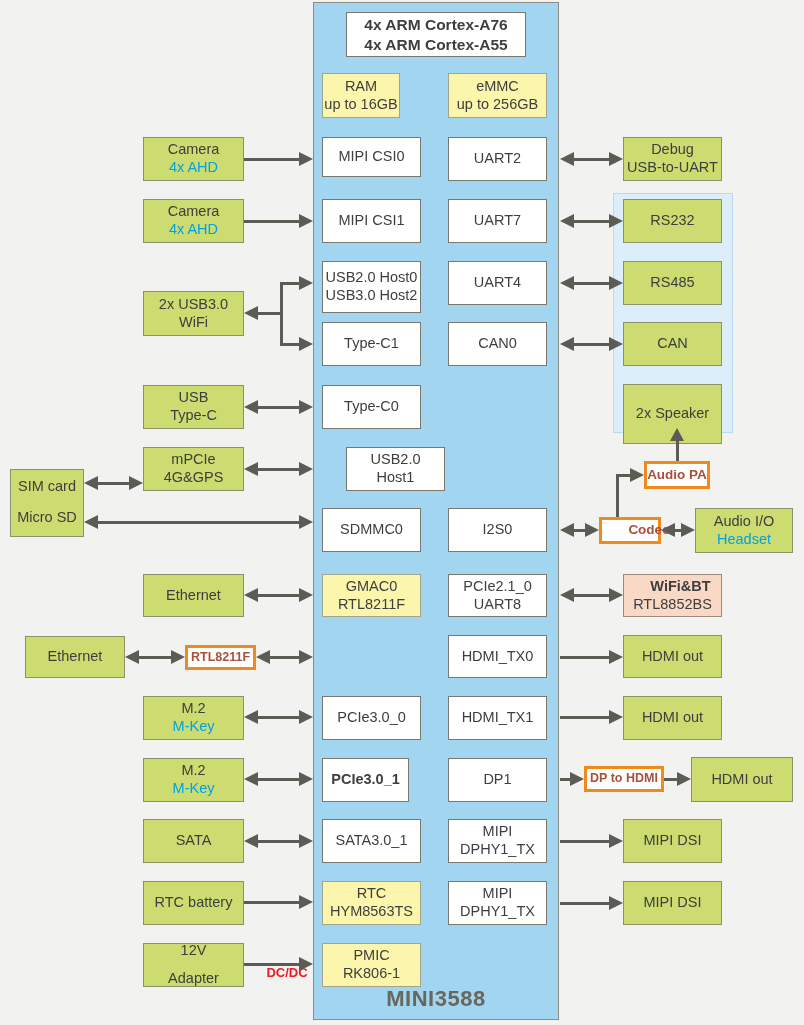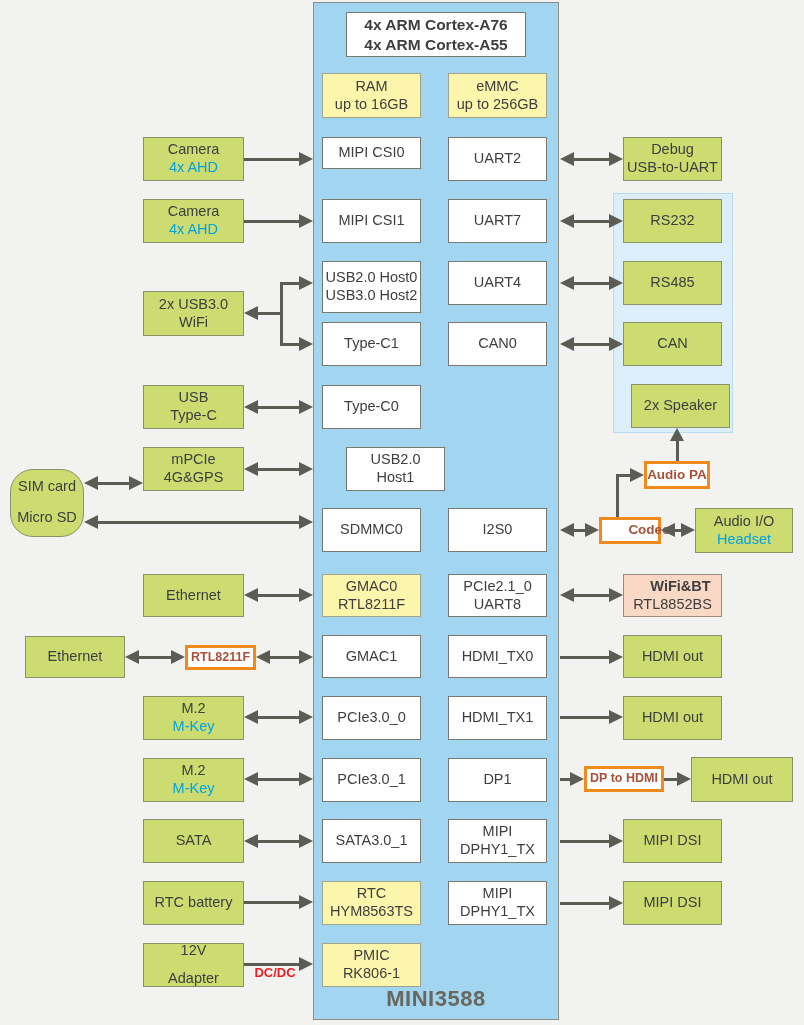--- a/index.html
+++ b/index.html
@@ -34,21 +34,21 @@
 </head>
 <body>
 
 <div id="stage">
     <div class="node panel" style="left: 313px; top: 2px; width: 246px; height: 1018px;"></div>
     <div class="node subpanel" style="left: 613px; top: 193px; width: 120px; height: 240px;"></div>
     <div class="node white cpu" style="left: 346px; top: 12px; width: 180px; height: 45px;">
       <span class="ln">4x ARM Cortex-A76</span>
       <span class="ln">4x ARM Cortex-A55</span>
     </div>
-    <div class="node yellow" style="left: 322px; top: 73px; width: 99px; height: 45px;">
+    <div class="node yellow" style="left: 322px; top: 73px; width: 78px; height: 45px;">
       <span class="ln">RAM</span>
       <span class="ln">up to 16GB</span>
     </div>
     <div class="node yellow" style="left: 448px; top: 73px; width: 99px; height: 45px;">
       <span class="ln">eMMC</span>
       <span class="ln">up to 256GB</span>
     </div>
     <div class="node green" style="left: 143px; top: 137px; width: 101px; height: 44px;">
       <span class="ln">Camera</span>
       <span class="ln c-cyan">4x AHD</span>
@@ -62,21 +62,21 @@
       <span class="ln">WiFi</span>
     </div>
     <div class="node green" style="left: 143px; top: 385px; width: 101px; height: 44px;">
       <span class="ln">USB</span>
       <span class="ln">Type-C</span>
     </div>
     <div class="node green" style="left: 143px; top: 447px; width: 101px; height: 44px;">
       <span class="ln">mPCIe</span>
       <span class="ln">4G&amp;GPS</span>
     </div>
-    <div class="node green split" style="left: 10px; top: 469px; width: 74px; height: 68px; border-radius: 23px;">
+    <div class="node green split" style="left: 10px; top: 469px; width: 74px; height: 68px;">
       <span class="ln">SIM card</span>
       <span class="ln">Micro SD</span>
     </div>
     <div class="node green" style="left: 143px; top: 574px; width: 101px; height: 43px;">
       <span class="ln">Ethernet</span>
     </div>
     <div class="node green" style="left: 25px; top: 636px; width: 100px; height: 42px;">
       <span class="ln">Ethernet</span>
     </div>
     <div class="node orange" style="left: 185px; top: 645px; width: 71px; height: 25px; font-size: 12.5px;">
@@ -93,21 +93,21 @@
     <div class="node green" style="left: 143px; top: 819px; width: 101px; height: 44px;">
       <span class="ln">SATA</span>
     </div>
     <div class="node green" style="left: 143px; top: 881px; width: 101px; height: 44px;">
       <span class="ln">RTC battery</span>
     </div>
     <div class="node green" style="left: 143px; top: 943px; width: 101px; height: 44px; gap: 10px;">
       <span class="ln">12V</span>
       <span class="ln">Adapter</span>
     </div>
-    <div class="node white" style="left: 322px; top: 137px; width: 99px; height: 32px;">
+    <div class="node white" style="left: 322px; top: 137px; width: 99px; height: 40px;">
       <span class="ln">MIPI CSI0</span>
     </div>
     <div class="node white" style="left: 322px; top: 199px; width: 99px; height: 44px;">
       <span class="ln">MIPI CSI1</span>
     </div>
     <div class="node white" style="left: 322px; top: 261px; width: 99px; height: 52px;">
       <span class="ln">USB2.0 Host0</span>
       <span class="ln">USB3.0 Host2</span>
     </div>
     <div class="node white" style="left: 322px; top: 322px; width: 99px; height: 44px;">
@@ -120,27 +120,24 @@
       <span class="ln">USB2.0</span>
       <span class="ln">Host1</span>
     </div>
     <div class="node white" style="left: 322px; top: 508px; width: 99px; height: 44px;">
       <span class="ln">SDMMC0</span>
     </div>
     <div class="node yellow" style="left: 322px; top: 574px; width: 99px; height: 43px;">
       <span class="ln">GMAC0</span>
       <span class="ln">RTL8211F</span>
     </div>
-    <div class="node white" style="left: 322px; top: 635px; width: 99px; height: 43px;">
-      <span class="ln">GMAC1</span>
-    </div>
     <div class="node white" style="left: 322px; top: 696px; width: 99px; height: 44px;">
       <span class="ln">PCIe3.0_0</span>
     </div>
-    <div class="node white" style="left: 322px; top: 758px; width: 99px; height: 44px;">
+    <div class="node white" style="left: 322px; top: 758px; width: 87px; height: 44px; font-weight: bold;">
       <span class="ln">PCIe3.0_1</span>
     </div>
     <div class="node white" style="left: 322px; top: 819px; width: 99px; height: 44px;">
       <span class="ln">SATA3.0_1</span>
     </div>
     <div class="node yellow" style="left: 322px; top: 881px; width: 99px; height: 44px;">
       <span class="ln">RTC</span>
       <span class="ln">HYM8563TS</span>
     </div>
     <div class="node yellow" style="left: 322px; top: 943px; width: 99px; height: 44px;">
@@ -189,21 +186,21 @@
     </div>
     <div class="node green" style="left: 623px; top: 199px; width: 99px; height: 44px;">
       <span class="ln">RS232</span>
     </div>
     <div class="node green" style="left: 623px; top: 261px; width: 99px; height: 44px;">
       <span class="ln">RS485</span>
     </div>
     <div class="node green" style="left: 623px; top: 322px; width: 99px; height: 44px;">
       <span class="ln">CAN</span>
     </div>
-    <div class="node green" style="left: 623px; top: 384px; width: 99px; height: 44px; margin-left: 8px;">
+    <div class="node green" style="left: 623px; top: 384px; width: 99px; height: 60px;">
       <span class="ln">2x Speaker</span>
     </div>
     <div class="node orange" style="left: 644px; top: 461px; width: 66px; height: 28px; font-size: 13.5px;">
       <span class="ln">Audio PA</span>
     </div>
     <div class="node orange" style="left: 599px; top: 517px; width: 62px; height: 27px; font-size: 13.5px; padding-left: 38px;">
       <span class="ln">Codec</span>
     </div>
     <div class="node green" style="left: 695px; top: 508px; width: 98px; height: 45px;">
       <span class="ln">Audio I/O</span>
@@ -224,21 +221,21 @@
     </div>
     <div class="node green" style="left: 691px; top: 757px; width: 102px; height: 45px;">
       <span class="ln">HDMI out</span>
     </div>
     <div class="node green" style="left: 623px; top: 819px; width: 99px; height: 44px;">
       <span class="ln">MIPI DSI</span>
     </div>
     <div class="node green" style="left: 623px; top: 881px; width: 99px; height: 44px;">
       <span class="ln">MIPI DSI</span>
     </div>
-    <div class="node label dcdc" style="left: 248px; top: 964px; width: 54px; height: 18px; text-align: right;">
+    <div class="node label dcdc" style="left: 260px; top: 964px; width: 54px; height: 18px; text-align: right;">
       <span class="ln c-red">DC/DC</span>
     </div>
     <div class="node label soc" style="left: 313px; top: 983px; width: 246px; height: 32px;">
       <span class="ln">MINI3588</span>
     </div>
     <div>
       <div class="arrow-part as-h" style="left: 244px; top: 158px; width: 55px;"></div>
       <div class="arrow-part ah-r" style="left: 299px; top: 152px;"></div>
     </div>
     <div>

